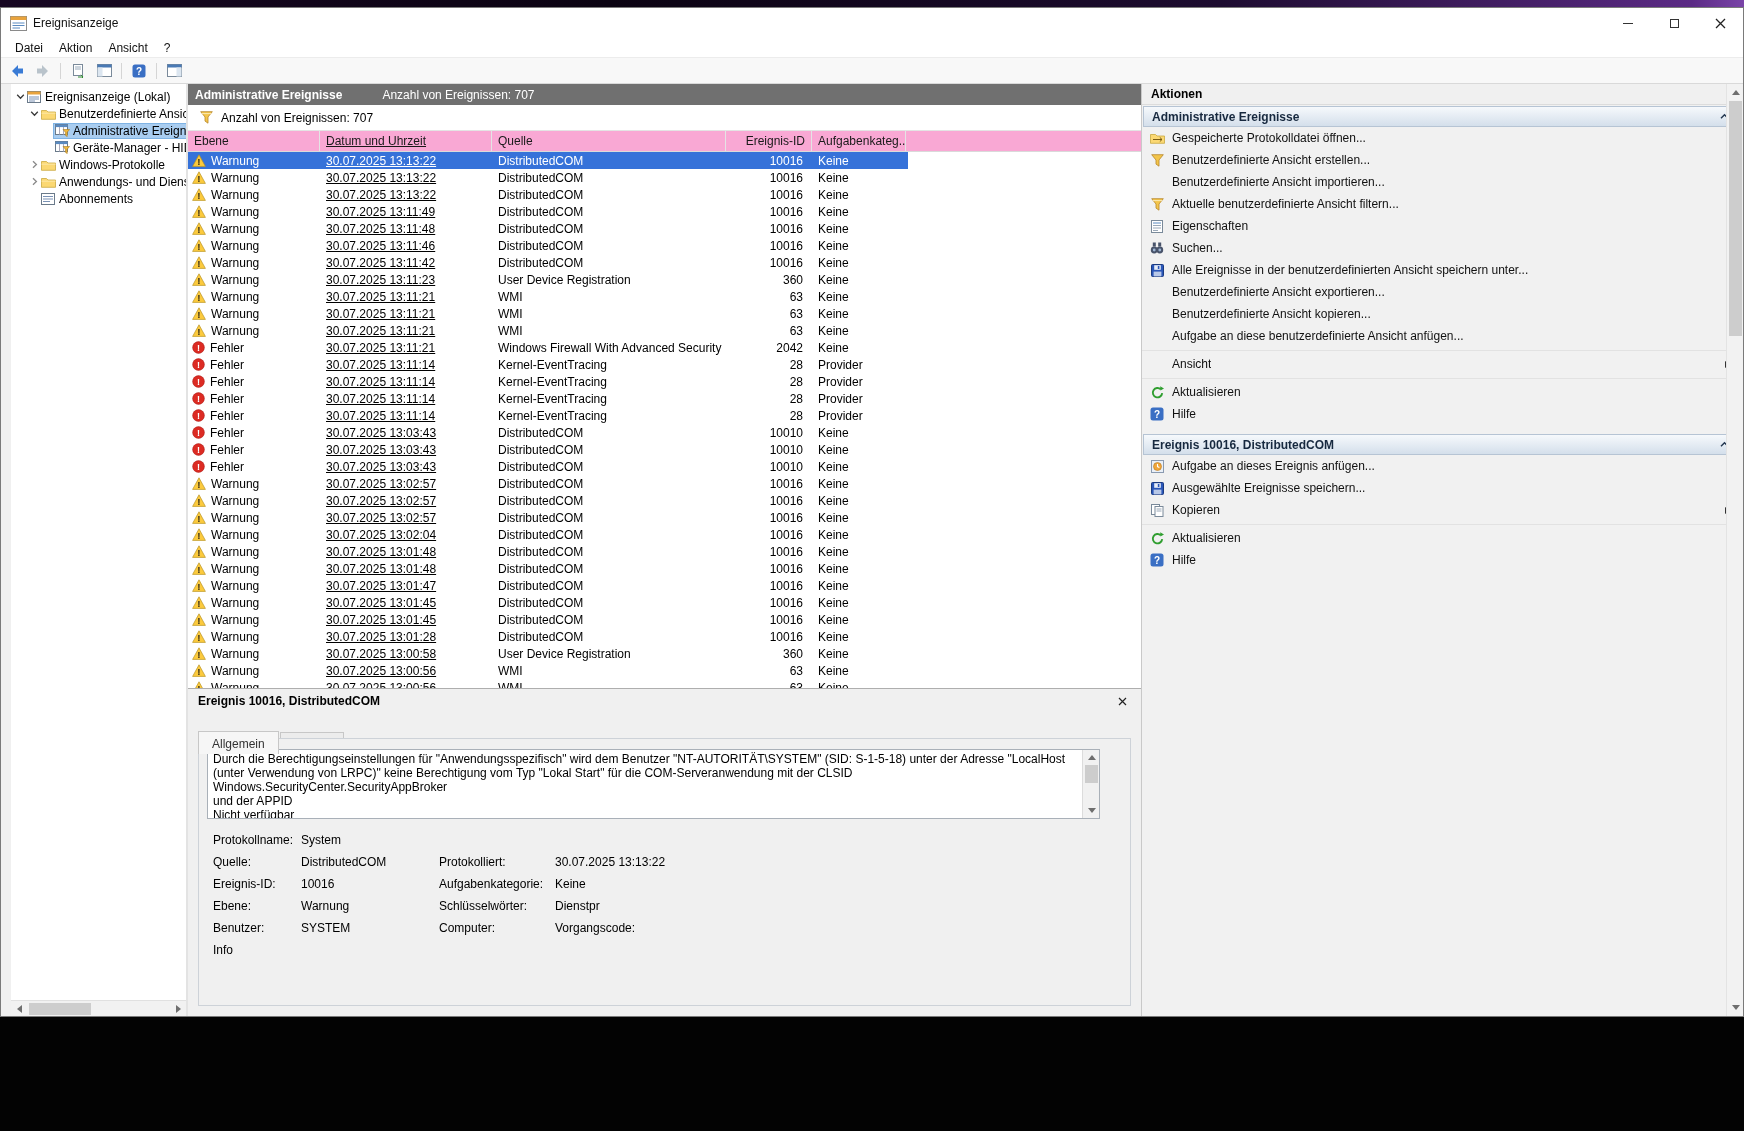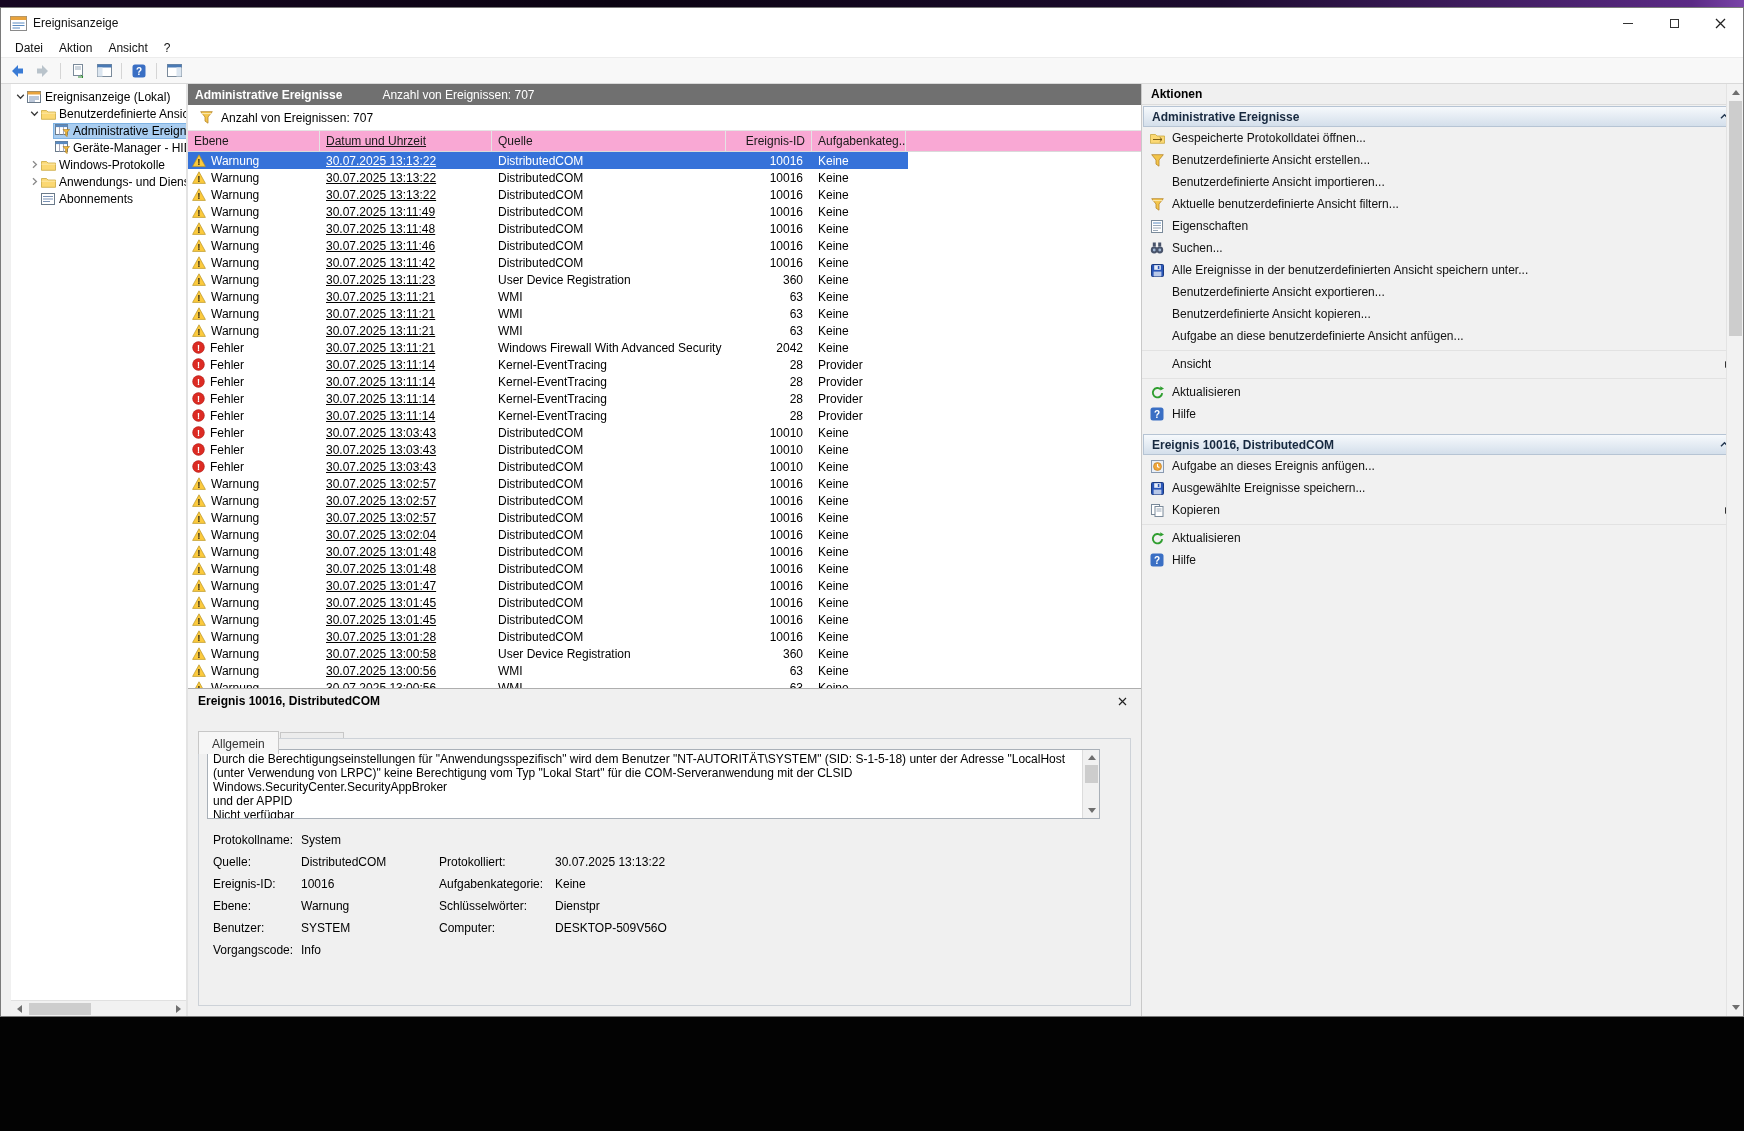--- a/index.html
+++ b/index.html
@@ -882,21 +882,20 @@
               <span class="f-value">10016</span>
               <span class="f-label">Aufgabenkategorie:</span>
               <span class="f-value">Keine</span>
               <span class="f-label">Ebene:</span>
               <span class="f-value">Warnung</span>
               <span class="f-label">Schlüsselwörter:</span>
               <span class="f-value">Dienstpr</span>
               <span class="f-label">Benutzer:</span>
               <span class="f-value">SYSTEM</span>
               <span class="f-label">Computer:</span>
-              <span class="f-value">DESKTOP-509V56O</span>
               <span class="f-label">Vorgangscode:</span>
               <span class="f-value">Info</span>
               <span class="f-label"></span>
               <span class="f-value"></span>
             </div>
         </div>
       </div>
     </div>
 
     <div class="actions-pane">

